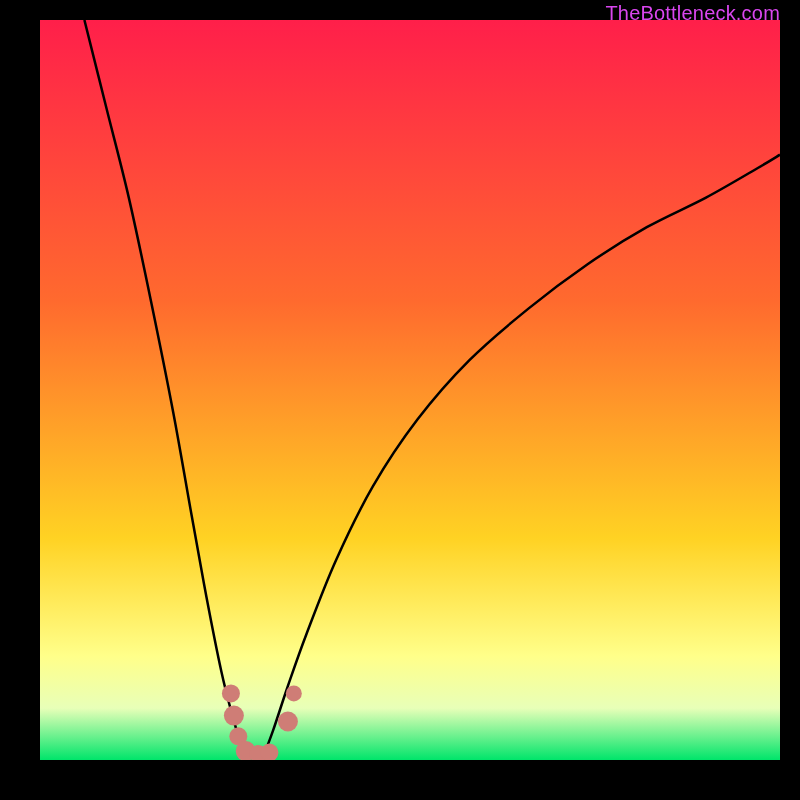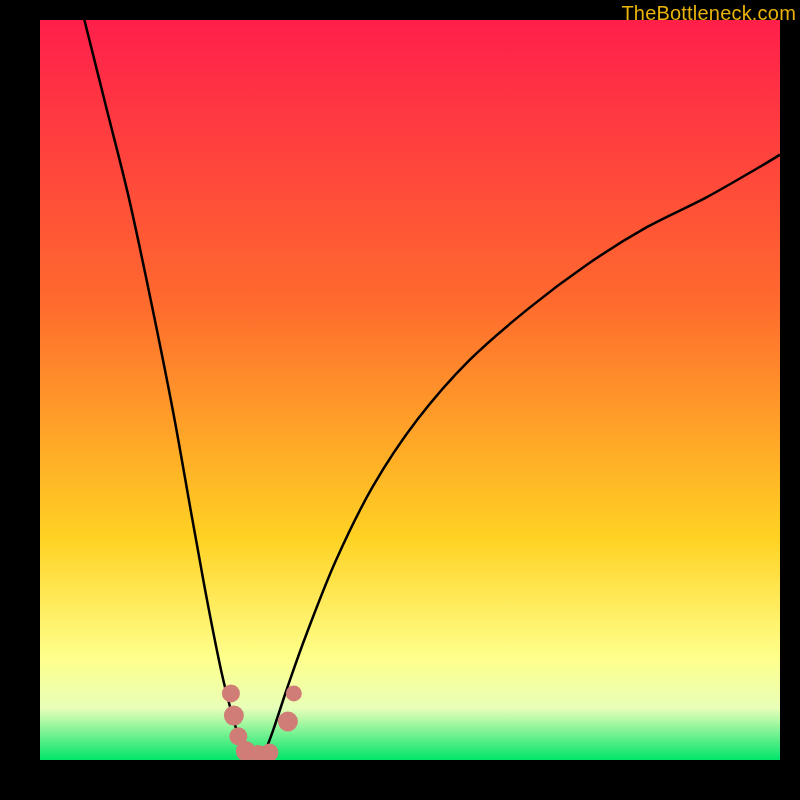--- a/index.html
+++ b/index.html
@@ -43,25 +43,25 @@
   .markers-svg {
     position: absolute;
     left: 0;
     top: 0;
     width: 100%;
     height: 100%;
   }
   .watermark {
     position: absolute;
     top: 2px;
-    right: 4px;
+    right: 20px;
     font-family: Arial, Helvetica, sans-serif;
     font-size: 20px;
     font-weight: 400;
-    color: #eab308;
+    color: #d946ef;
     letter-spacing: 0.2px;
   }
 </style>
 </head>
 <body>
 
 <div class="frame">
   <div class="plot">
 
     <svg class="gradient" viewBox="0 0 740 740" preserveAspectRatio="none">

